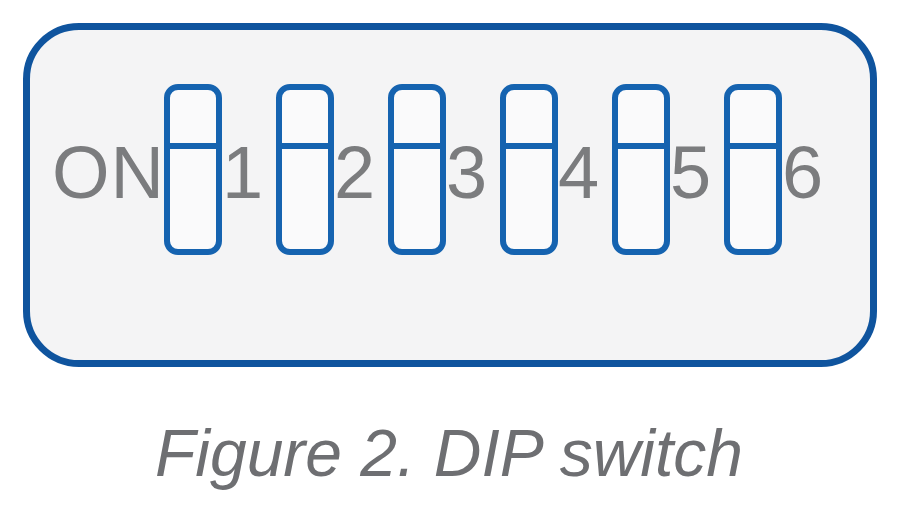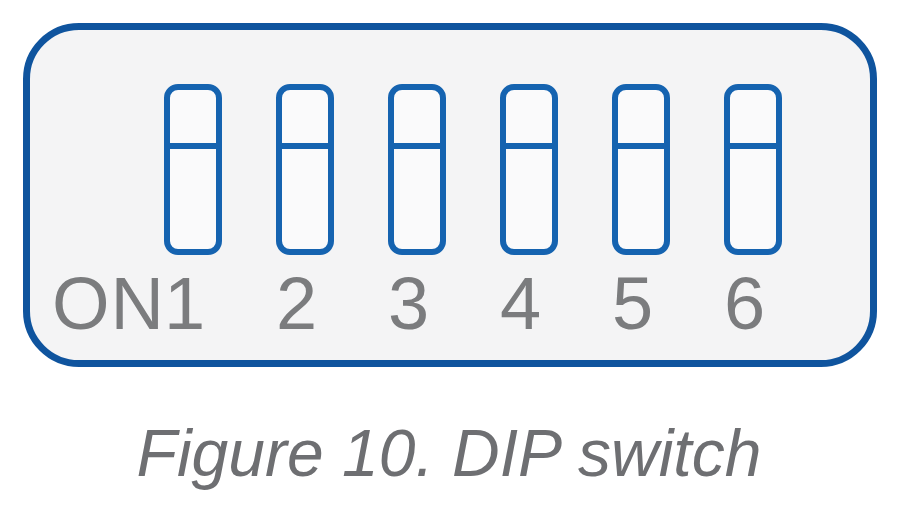--- a/index.html
+++ b/index.html
@@ -31,22 +31,22 @@
   .cols {
     position: absolute;
     left: 22px;
     top: 54px;
     display: flex;
     flex-direction: row;
   }
   .col {
     width: 112px;
     display: flex;
-    flex-direction: column;
-    align-items: flex-start;
+    flex-direction: row;
+    align-items: center;
   }
   .switch, .switch-placeholder {
     width: 58px;
     height: 171px;
     box-sizing: border-box;
   }
   .switch {
     border: 6px solid var(--switch-outline, #1563b0);
     border-radius: 14px;
     background: var(--switch-background, #fafafb);
@@ -132,15 +132,15 @@
       <div class="col">
         <div class="switch">
           <div class="switch-handle"></div>
         </div>
         <div class="label">6</div>
       </div>
 
     </div>
   </div>
 
-  <div class="caption">Figure 10. DIP switch</div>
+  <div class="caption">Figure 2. DIP switch</div>
 
 </div>
 
 </body></html>

